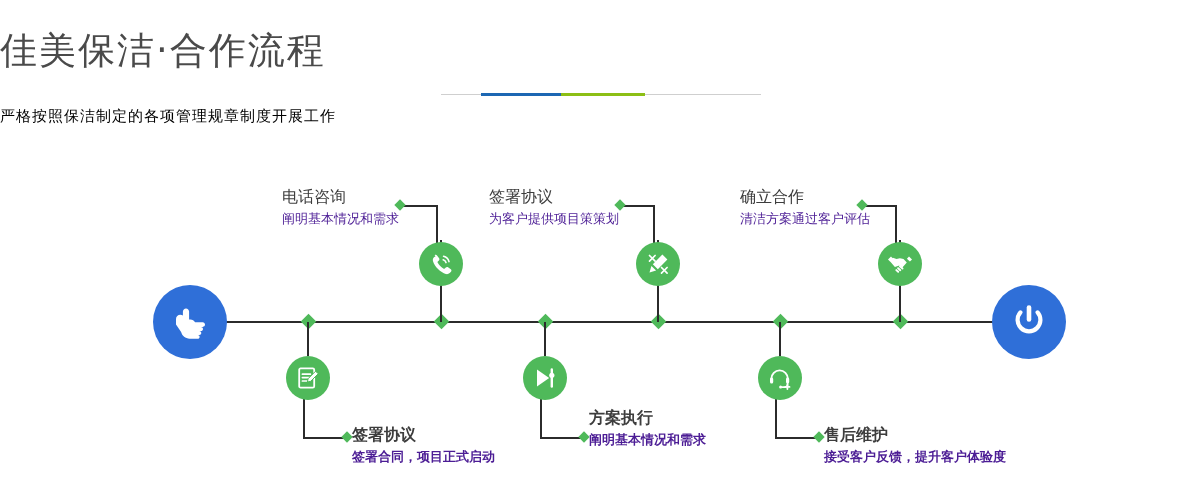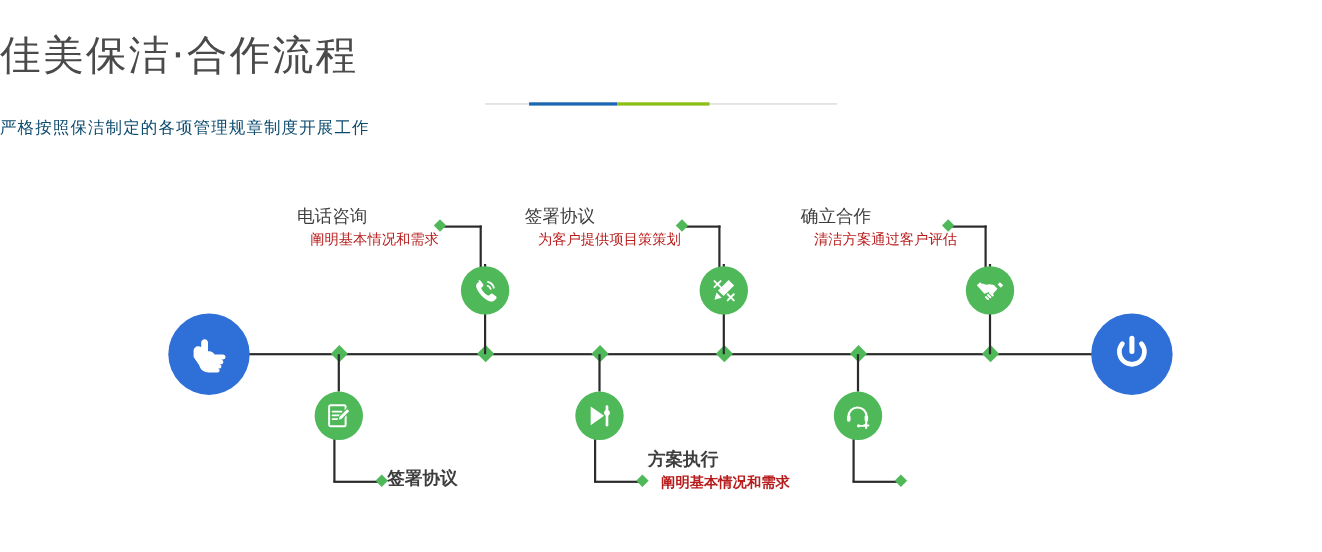--- a/index.html
+++ b/index.html
@@ -18,21 +18,21 @@
     font-size:37px;color:#4a4a4a;letter-spacing:2px;
     font-weight:400;line-height:1.15;
   }
   .divider{
     position:relative;width:320px;height:3px;margin:20px auto 0 auto;
   }
   .divider .base{position:absolute;left:0;top:1px;width:100%;height:1px;background:#cfcfcf;}
   .divider .seg-blue{position:absolute;left:40px;top:0;width:80px;height:3px;background:#1c67b3;}
   .divider .seg-green{position:absolute;left:120px;top:0;width:84px;height:3px;background:#8cbf15;}
   .subtitle{
-    margin-top:11px;font-size:15px;color:#0c4a6e;letter-spacing:1px;
+    margin-top:11px;font-size:15px;color:#000000;letter-spacing:1px;
   }
 
   
   .axis{
     position:absolute;left:190px;top:321px;width:840px;height:2px;background:#2b2b2b;
   }
   .endpoint{
     position:absolute;width:74px;height:74px;border-radius:50%;
     background:#2f6fd8;display:flex;align-items:center;justify-content:center;
   }
@@ -55,21 +55,21 @@
     z-index:3;
   }
   .node-icon svg{display:block;}
 
   .label-dot{
     position:absolute;width:8px;height:8px;background:#4fb95a;transform:rotate(45deg);
   }
 
   .lbl{position:absolute;white-space:nowrap;}
   .lbl .t1{font-size:16px;color:#3d3d3d;line-height:20px;}
-  .lbl .t2{font-size:13px;color:#b91c1c;line-height:20px;margin-top:2px;margin-left:12px;}
+  .lbl .t2{font-size:13px;color:#4c1d95;line-height:20px;margin-top:2px;}
   .lbl.above{text-align:left;}
   .lbl.below{text-align:left;font-weight:bold;}
 </style>
 </head>
 <body>
 
 <div class="stage">
 
   <div class="header">
     <div class="title">佳美保洁·合作流程</div>
@@ -173,20 +173,21 @@
     <span>
       <svg width="26" height="26" viewBox="0 0 26 26" fill="none">
         <rect x="4.2" y="3.4" width="15" height="19.2" rx="1.4" stroke="#ffffff" stroke-width="1.8" fill="none"></rect>
         <path d="M7.4 9.2h8M7.4 12.6h8M7.4 16h5" stroke="#ffffff" stroke-width="1.7" stroke-linecap="round"></path>
         <path d="M20.6 6.2l2.6 2.6-7.5 7.5-3.3.7.7-3.3 7.5-7.5z" fill="#ffffff" stroke="#4fb95a" stroke-width="1"></path>
       </svg>
     </span>
   </div>
   <div class="lbl below" style="left:352px;top:425px;">
     <div class="t1">签署协议</div>
+    <div class="t2">签署合同，项目正式启动</div>
   </div>
 
   <div class="stem" style="left:544px;top:322px;height:34px;"></div>
   <div class="elbow-v" style="left:540px;top:398px;height:40px;"></div>
   <div class="elbow-h" style="left:540px;top:437px;width:44px;"></div>
   <div class="label-dot" style="left:580px;top:433px;"></div>
   <div class="node-icon" style="left:523px;top:356px;">
     <span>
       <svg width="26" height="26" viewBox="0 0 26 26" fill="none">
         <path d="M5 4.5l12.2 8.5L5 21.5V4.5z" fill="#ffffff"></path>
@@ -209,14 +210,18 @@
       <svg width="26" height="26" viewBox="0 0 26 26" fill="none">
         <path d="M4.4 13.6a8.2 8.2 0 0 1 16.4 0" stroke="#ffffff" stroke-width="1.9" stroke-linecap="round" fill="none"></path>
         <rect x="3" y="12.4" width="3.2" height="6" rx="1.5" fill="#ffffff"></rect>
         <rect x="19" y="12.4" width="3.2" height="6" rx="1.5" fill="#ffffff"></rect>
         <path d="M20.6 18.4v1.2c0 1.4-1.2 2.5-2.6 2.5h-2.6" stroke="#ffffff" stroke-width="1.7" stroke-linecap="round" fill="none"></path>
         <circle cx="13.6" cy="22.1" r="1.5" fill="#ffffff"></circle>
         <path d="M20.4 19.8v4.2M18.3 21.9h4.2" stroke="#ffffff" stroke-width="1.8" stroke-linecap="round"></path>
       </svg>
     </span>
   </div>
+  <div class="lbl below" style="left:824px;top:425px;">
+    <div class="t1">售后维护</div>
+    <div class="t2">接受客户反馈，提升客户体验度</div>
+  </div>
 
 </div>
 
 </body></html>

